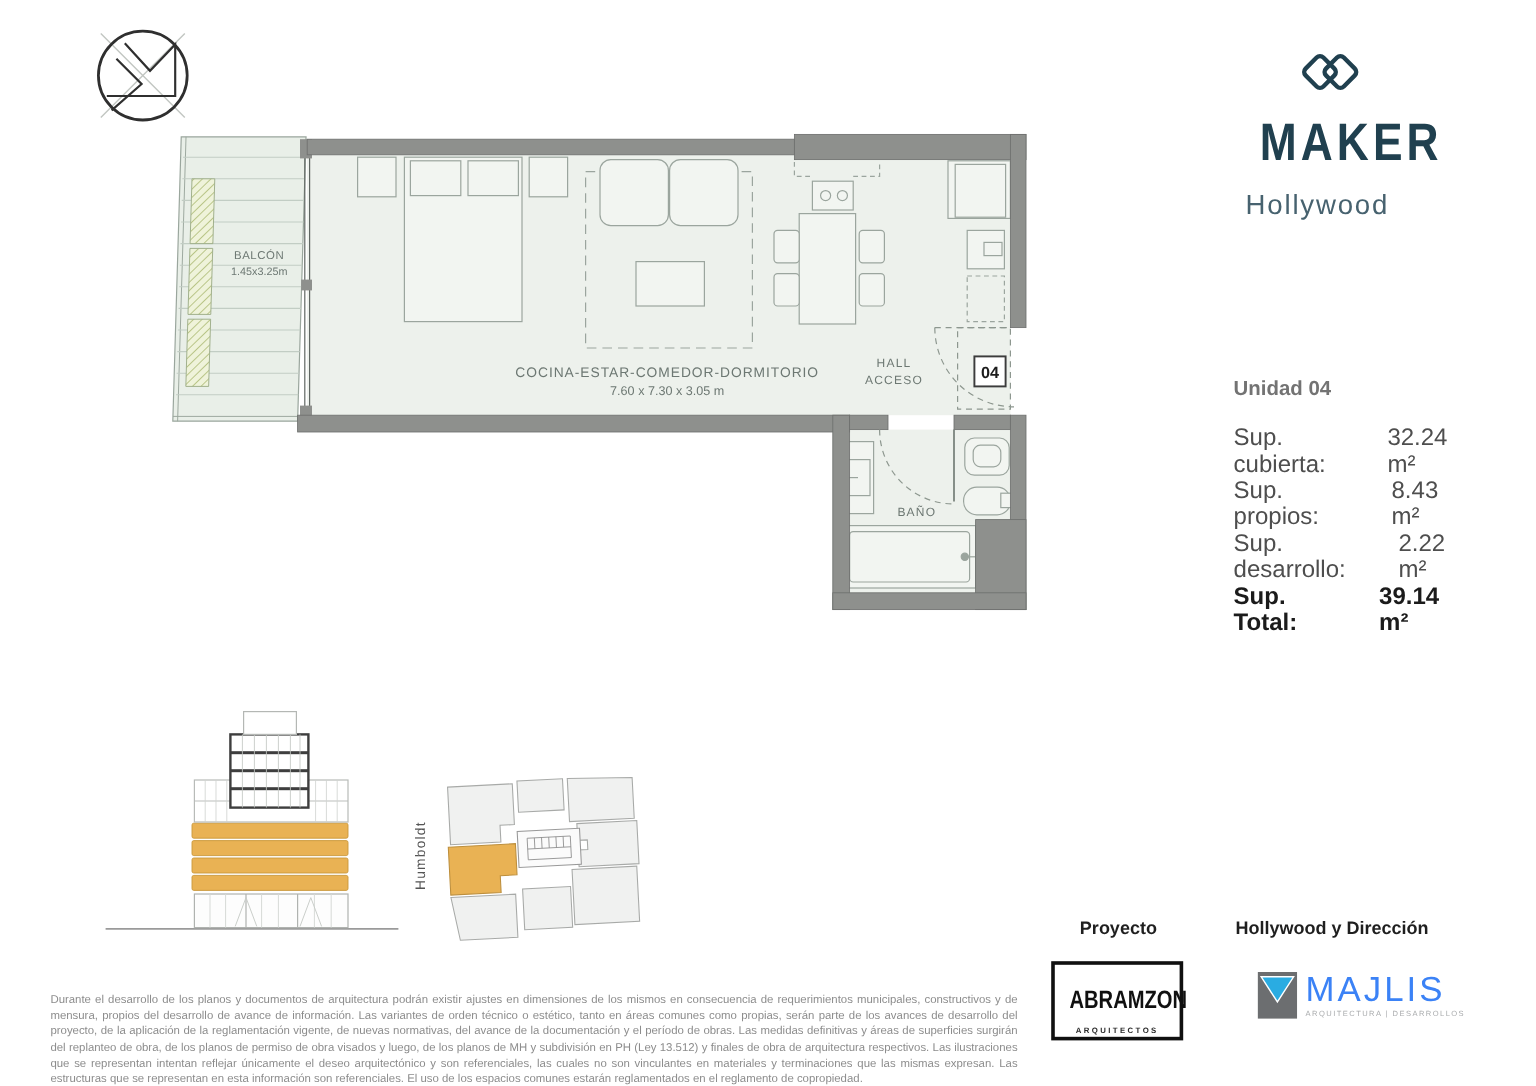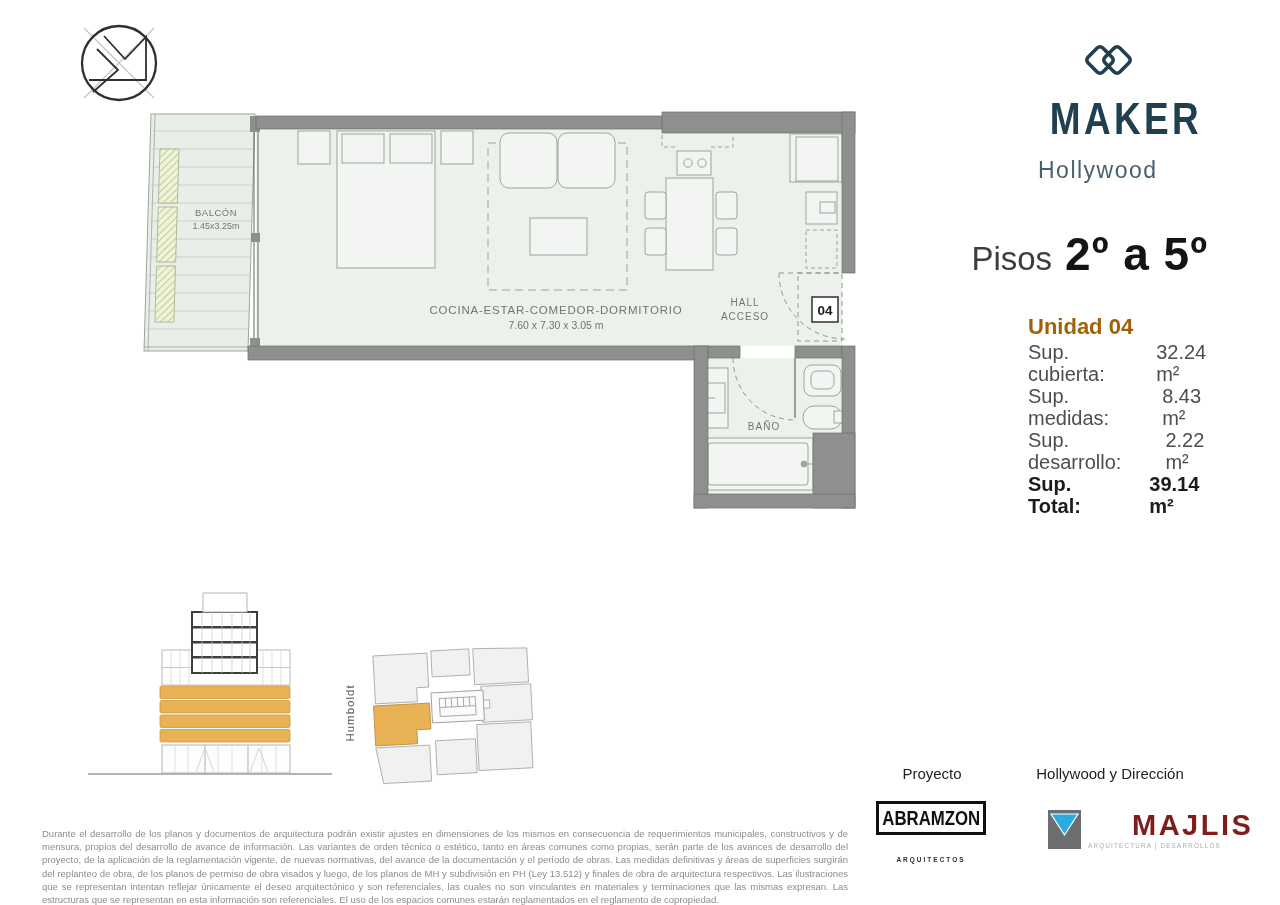--- a/index.html
+++ b/index.html
@@ -10,34 +10,34 @@
   
   .brand-word{left:1038px;top:94px;width:148px;text-align:center;font-size:44px;font-weight:600;
               color:#20404f;letter-spacing:4px;transform:scaleX(.84);transform-origin:center;}
   .brand-loc{left:1038px;top:157px;width:148px;text-align:left;font-size:23px;color:#47626f;letter-spacing:1.5px;}
   
   .pisos{left:946px;top:227px;width:262px;display:flex;justify-content:flex-end;align-items:baseline;gap:13px;}
   .pisos .p1{font-size:33px;color:#3d3d3d;}
   .pisos .p2{font-size:46px;font-weight:800;color:#141414;letter-spacing:1px;}
   
   .unit{left:1028px;top:314px;width:182px;}
-  .unit .title{font-size:22px;font-weight:700;color:#a16207;margin-bottom:1px;}
+  .unit .title{font-size:17px;font-weight:700;color:#737373;margin-bottom:20px;}
   .unit .row{display:flex;justify-content:space-between;font-size:20px;color:#4e4e4e;line-height:22px;gap:44px;}
   .unit .row.total{font-weight:700;color:#1b1b1b;}
   
   .disclaimer{left:42px;top:795px;width:806px;font-size:9.5px;line-height:13.2px;color:#8c8c8c;text-align:justify;margin-top:32px;}
   
-  .cred-label{font-size:15px;font-weight:400;color:#1f1f1f;text-align:center;}
-  .abramzon-box{left:876px;top:801px;width:110px;height:34px;border:3px solid #101010;box-sizing:border-box;
-                display:flex;align-items:center;justify-content:center;}
+  .cred-label{font-size:15px;font-weight:700;color:#1f1f1f;text-align:center;}
+  .abramzon-box{left:876px;top:801px;width:110px;height:66px;border:3px solid #101010;box-sizing:border-box;
+                display:flex;align-items:center;}
   .abramzon-box span{font-size:21px;font-weight:700;color:#101010;transform:scaleX(.8);letter-spacing:0;}
   .abramzon-sub{left:876px;top:856px;width:110px;text-align:center;font-size:6.5px;font-weight:700;
                 letter-spacing:2px;color:#2c2c2c;}
   .majlis{left:1048px;top:810px;display:flex;gap:7px;align-items:flex-start;}
-  .majlis .txt .name{font-size:29px;font-weight:700;color:#7f1d1d;letter-spacing:2.5px;line-height:1.1;margin-left:44px;}
+  .majlis .txt .name{font-size:29px;font-weight:400;color:#3b82f6;letter-spacing:2.5px;line-height:1.1;}
   .majlis .txt .tag{font-size:6.3px;color:#a9abad;letter-spacing:1.2px;margin-top:0;}
 </style>
 </head>
 <body>
 
 <div class="sheet">
 
   <svg class="abs" style="left:70px;top:18px" width="100" height="95" viewBox="70 18 100 95">
     <line x1="84" y1="28" x2="154" y2="98" stroke="#c2c6c2" stroke-width="1.2"></line>
     <line x1="154" y1="28" x2="84" y2="98" stroke="#c2c6c2" stroke-width="1.2"></line>
@@ -171,33 +171,29 @@
     </g>
   </svg>
 
   <svg class="abs" style="left:1076px;top:40px" width="64" height="40" viewBox="0 0 64 40">
     <rect x="-10.5" y="-10.5" width="21" height="21" rx="4" fill="none" stroke="#20404f" stroke-width="3.6" transform="translate(24,20) rotate(45)"></rect>
     <rect x="-10.5" y="-10.5" width="21" height="21" rx="4" fill="none" stroke="#20404f" stroke-width="3.6" transform="translate(41,20) rotate(45)"></rect>
   </svg>
   <div class="abs brand-word">MAKER</div>
   <div class="abs brand-loc">Hollywood</div>
 
-  <div class="abs pisos">
-    <span class="p1">Pisos</span>
-    <span class="p2">2º a 5º</span>
-  </div>
 
   <div class="abs unit">
     <div class="title">Unidad 04</div>
     <div class="row">
       <span>Sup. cubierta:</span>
       <span>32.24 m²</span>
     </div>
     <div class="row">
-      <span>Sup. medidas:</span>
+      <span>Sup. propios:</span>
       <span>8.43 m²</span>
     </div>
     <div class="row">
       <span>Sup. desarrollo:</span>
       <span>2.22 m²</span>
     </div>
     <div class="row total">
       <span>Sup. Total:</span>
       <span>39.14 m²</span>
     </div>

